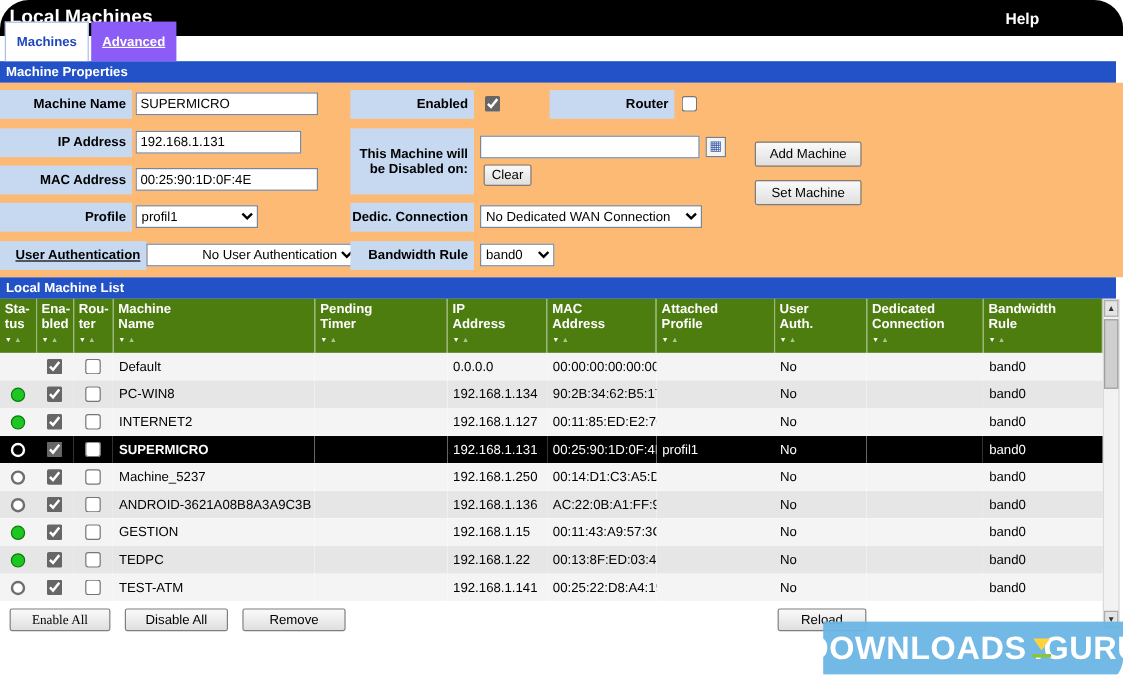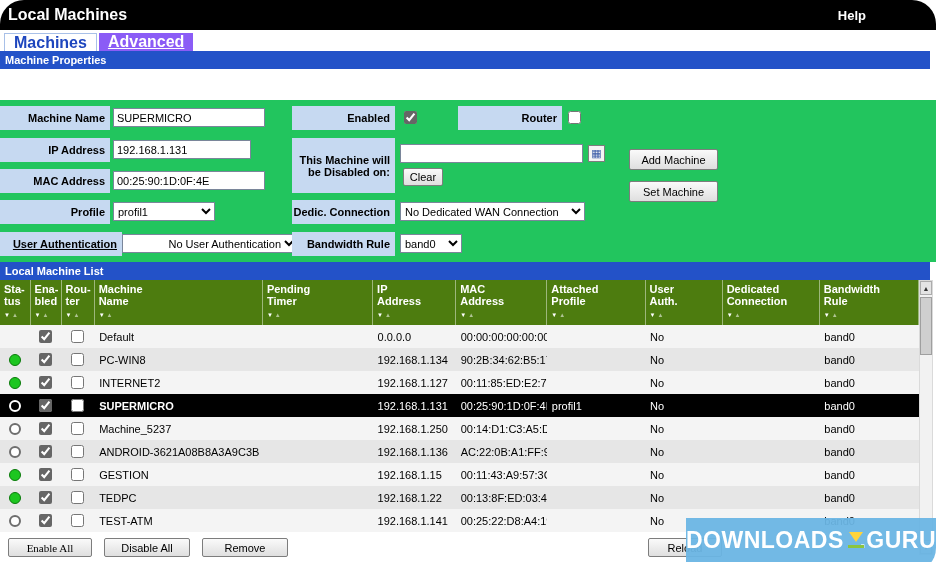--- a/index.html
+++ b/index.html
@@ -7,29 +7,29 @@
   body { font-family:"Liberation Sans", sans-serif; }
   .app { position:relative; width:936px; height:572px; background:#fff; overflow:hidden; font-size:11px; color:#000;border-radius:24px; }
 
   
   .titlebar { height:30px; background:#000; color:#fff; display:flex; align-items:center; justify-content:space-between; padding:0 70px 0 8px; }
   .titlebar .title { font-size:16px; font-weight:bold; }
   .titlebar .help { font-size:13px; font-weight:bold; cursor:pointer; }
 
   
   .tabbar { height:21px; display:flex; align-items:flex-end; padding-left:4px; gap:2px; background:#fff; }
-  .tab { height:18px; padding:0 9px; display:flex; align-items:center; font-weight:bold; font-size:16px; cursor:pointer; }
+  .tab { height:33px; padding:0 9px; display:flex; align-items:center; font-weight:bold; font-size:11px; cursor:pointer; }
   .tab.active { background:#fff; color:#1E46BE; border:1px solid #A8C0E8; border-bottom:none; }
   .tab.inactive { background:#8b5cf6; color:#fff;text-decoration:underline; }
 
   
   .section-bar { height:18px; background:#2352C8; color:#fff; font-weight:bold; display:flex; align-items:center; padding-left:5px; margin-right:6px; font-size:11px; }
 
   
-  .props-form { position:relative; height:162px; background:#22c55e;margin-top:31px; }
+  .props-form { position:relative; height:162px; background:#fdba74; }
   .flabel { position:absolute; background:#C6D9F1; font-weight:bold; display:flex; align-items:center; justify-content:flex-end; text-align:right; padding-right:5px; line-height:12px; font-size:11px; }
   .props-form input[type=text] { position:absolute; height:19px; border:1px solid #7A869A; font-size:11px; padding:0 3px; font-family:inherit; background:#fff; }
   .props-form select { position:absolute; height:19px; border:1px solid #7A869A; font-size:11px; font-family:inherit; background:#fff; }
   input[type=checkbox] { filter:grayscale(1); }
   .props-form input[type=checkbox] { position:absolute; width:13px; height:13px; cursor:pointer; }
   .btn { border:1px solid #7d7d7d; background:linear-gradient(#FAFAFA,#DFDFDF); font-size:11px; font-family:inherit; border-radius:2px; cursor:pointer; color:#000; }
   .props-form .btn { position:absolute; }
   .cal-btn { position:absolute; width:17px; height:17px; border:1px solid #7d7d7d; background:#F4F4F4; font-size:11px; line-height:13px; color:#3A5BA8; cursor:pointer; text-align:center; padding:0; }
 
   
@@ -58,21 +58,21 @@
   .vs-btn { position:absolute; left:0; width:12px; height:14px; background:#E4E4E4; border:1px solid #ACACAC; font-size:7px; color:#333; display:flex; align-items:center; justify-content:center; cursor:pointer; }
   .vs-up { top:0; }
   .vs-down { bottom:0; }
   .vs-thumb { position:absolute; top:16px; left:0; width:12px; height:58px; background:#CFCFCF; border:1px solid #9F9F9F; cursor:grab; }
 
   
   .footer { position:relative; height:26px; margin-top:6px; }
   .footer .btn { position:absolute; top:0; height:19px; }
 
   
-  .watermark { position:absolute; right:0; bottom:10px; width:250px; height:44px; background:rgba(106,181,228,0.95); display:flex; align-items:center; justify-content:center; color:#fff; font-weight:bold; font-size:23px; letter-spacing:.5px; z-index:10; }
+  .watermark { position:absolute; right:0; bottom:10px; width:250px; height:44px; background:rgba(106,181,228,0.95); display:flex; align-items:center; justify-content:center; color:#fff; font-weight:bold; font-size:27px; letter-spacing:.5px; z-index:10; }
   .wm-icon { position:relative; width:18px; height:20px; margin:0 3px; }
   .wm-arrow { position:absolute; top:2px; left:2px; width:0; height:0; border-left:7px solid transparent; border-right:7px solid transparent; border-top:10px solid #FFD43B; }
   .wm-base { position:absolute; bottom:2px; left:1px; width:16px; height:3px; background:#8BC53F; }
 </style>
 </head>
 <body>
 
 <div class="app">
 
   <header class="titlebar">

